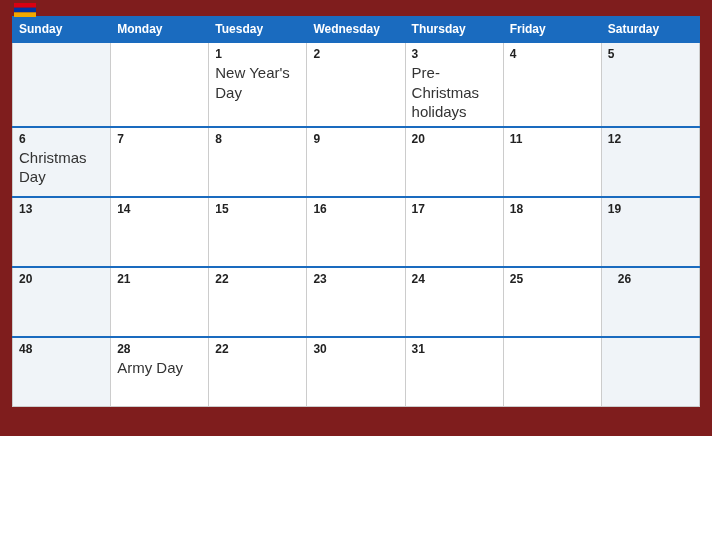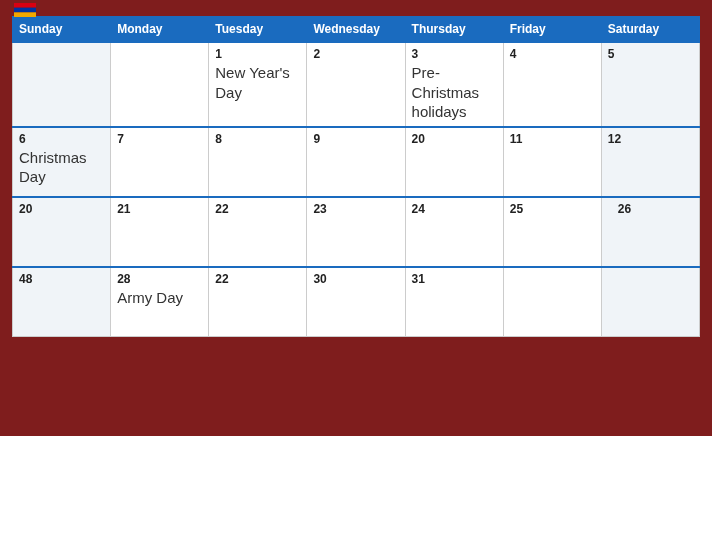--- a/index.html
+++ b/index.html
@@ -187,20 +187,43 @@
           </td>
           <td>
             <span class="day-number">11</span>
           </td>
           <td style="background: rgb(240, 244, 248);">
             <span class="day-number">12</span>
           </td>
         </tr>
         <tr>
           <td style="background: rgb(240, 244, 248);">
+            <span class="day-number">13</span>
+          </td>
+          <td>
+            <span class="day-number">14</span>
+          </td>
+          <td>
+            <span class="day-number">15</span>
+          </td>
+          <td>
+            <span class="day-number">16</span>
+          </td>
+          <td>
+            <span class="day-number">17</span>
+          </td>
+          <td>
+            <span class="day-number">18</span>
+          </td>
+          <td style="background: rgb(240, 244, 248);">
+            <span class="day-number">19</span>
+          </td>
+        </tr>
+        <tr>
+          <td style="background: rgb(240, 244, 248);">
             <span class="day-number">20</span>
           </td>
           <td>
             <span class="day-number">21</span>
           </td>
           <td>
             <span class="day-number">22</span>
           </td>
           <td>
             <span class="day-number">23</span>

